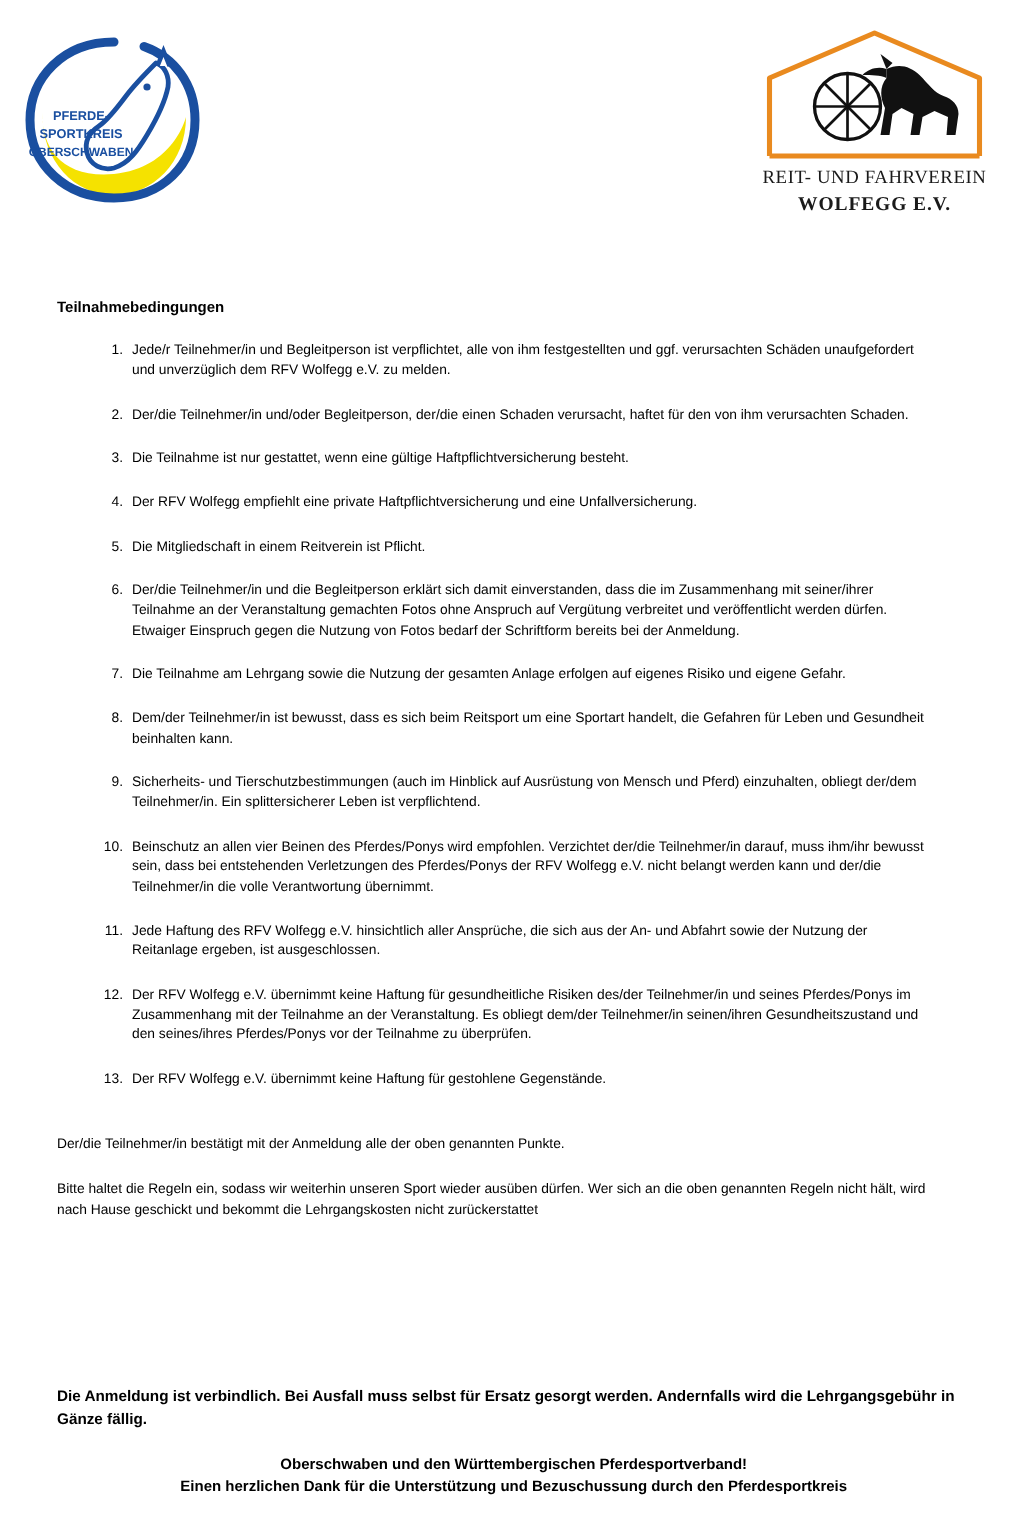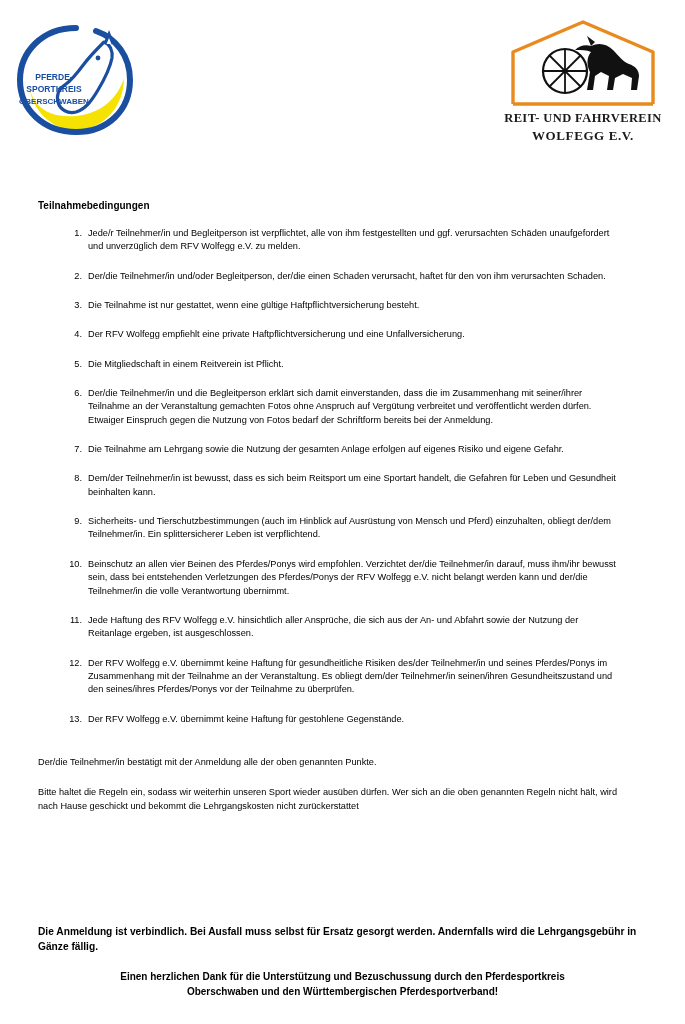--- a/index.html
+++ b/index.html
@@ -48,21 +48,21 @@
     position: absolute;
     left: 0;
     right: 0;
     text-align: center;
     font-family: "Liberation Serif", serif;
     color: #1a1a1a;
   }
   .rf-line1 {
     top: 95px;
     font-size: 12.5px;
-    font-weight: bold;
+    font-weight: normal;
     letter-spacing: 0.4px;
   }
   .rf-line2 {
     top: 112px;
     font-size: 13px;
     font-weight: bold;
     letter-spacing: 0.6px;
   }
 
   
@@ -199,18 +199,18 @@
       <li>Der RFV Wolfegg e.V. übernimmt keine Haftung für gesundheitliche Risiken des/der Teilnehmer/in und seines Pferdes/Ponys im Zusammenhang mit der Teilnahme an der Veranstaltung. Es obliegt dem/der Teilnehmer/in seinen/ihren Gesundheitszustand und den seines/ihres Pferdes/Ponys vor der Teilnahme zu überprüfen.</li>
       <li>Der RFV Wolfegg e.V. übernimmt keine Haftung für gestohlene Gegenstände.</li>
     </ol>
 
     <div class="para first">Der/die Teilnehmer/in bestätigt mit der Anmeldung alle der oben genannten Punkte.</div>
     <div class="para second">Bitte haltet die Regeln ein, sodass wir weiterhin unseren Sport wieder ausüben dürfen. Wer sich an die oben genannten Regeln nicht hält, wird nach Hause geschickt und bekommt die Lehrgangskosten nicht zurückerstattet</div>
 
     <div class="footer-bold">Die Anmeldung ist verbindlich. Bei Ausfall muss selbst für Ersatz gesorgt werden. Andernfalls wird die Lehrgangsgebühr in Gänze fällig.</div>
 
     <div class="footer-thanks">
+      <div>Oberschwaben und den Württembergischen Pferdesportverband!</div>
       <div>Einen herzlichen Dank für die Unterstützung und Bezuschussung durch den Pferdesportkreis</div>
-      <div>Oberschwaben und den Württembergischen Pferdesportverband!</div>
     </div>
 
   </div>
 </div>
 
 </body></html>

